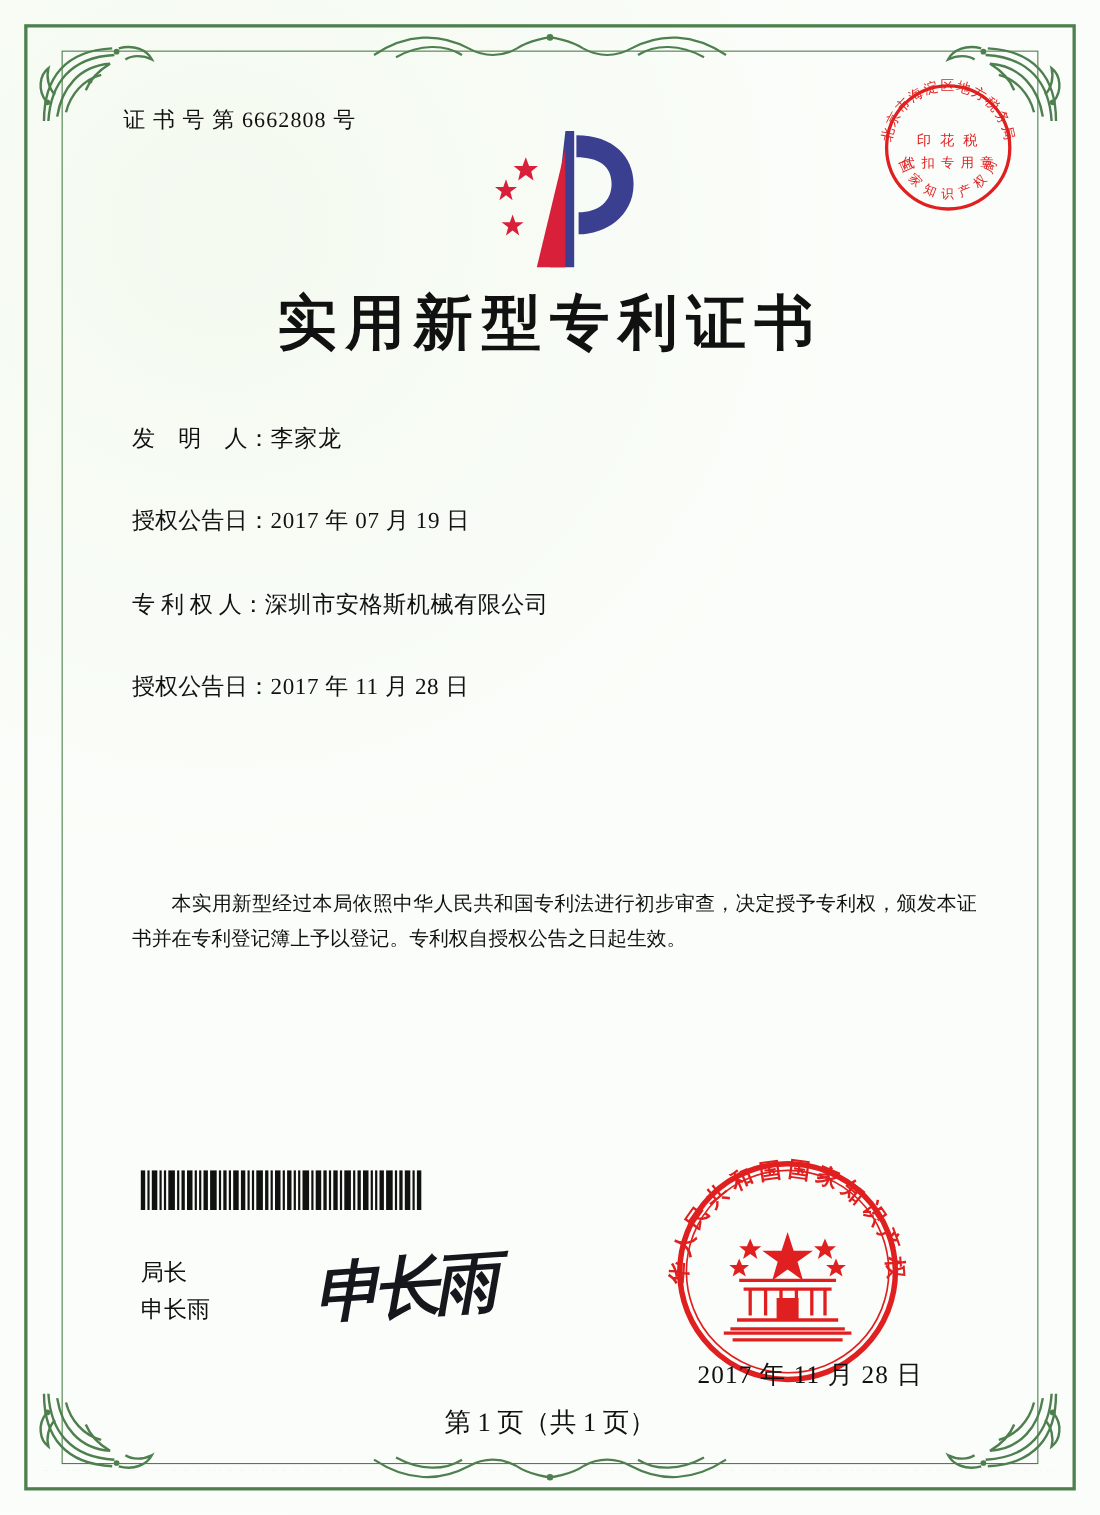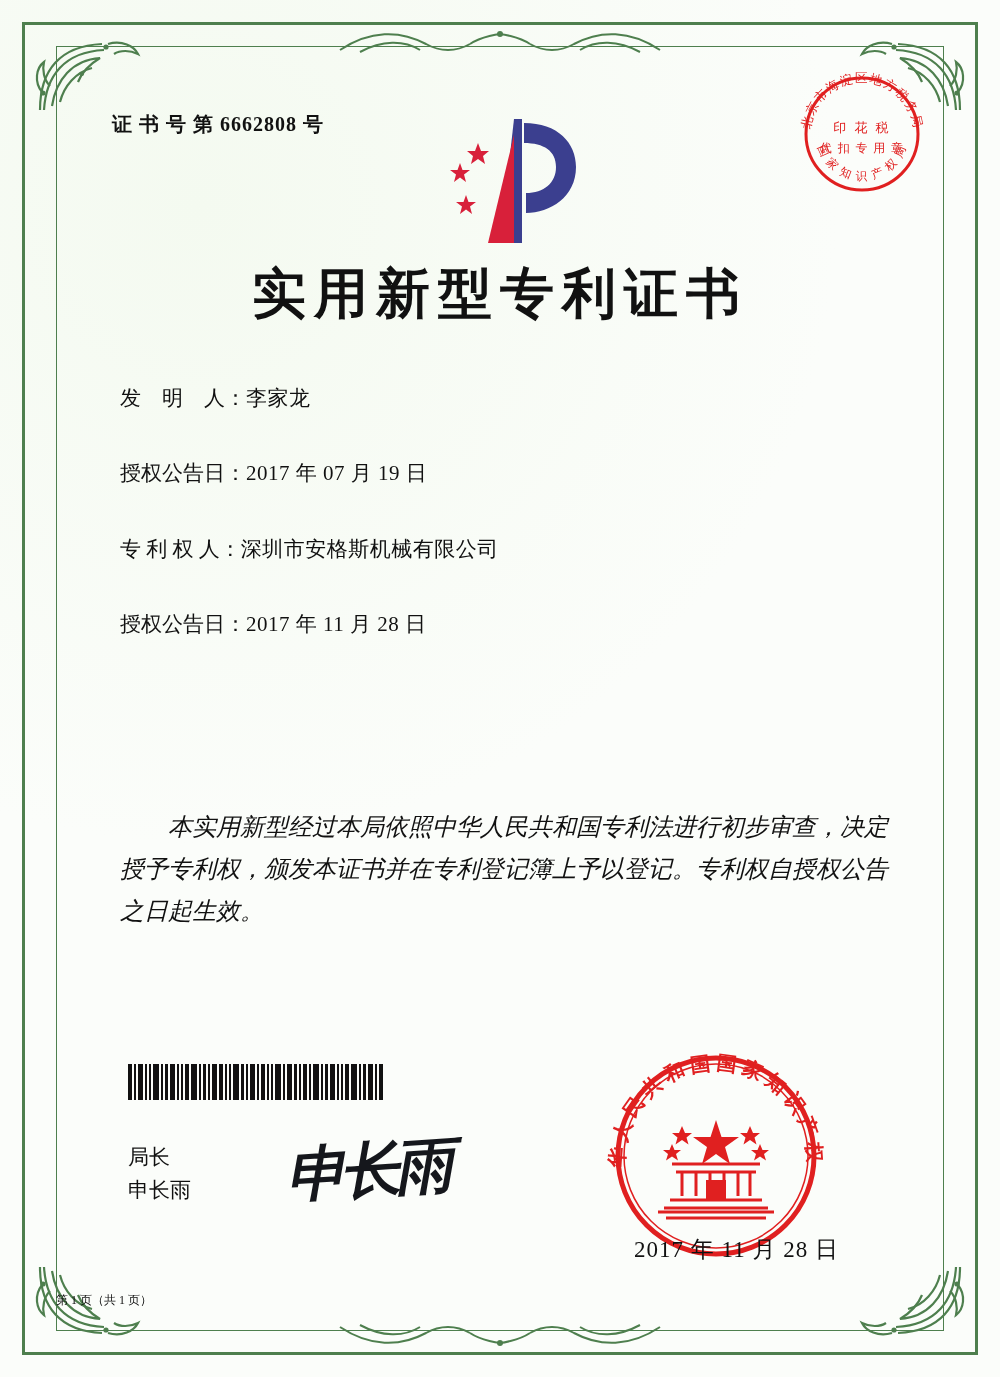--- a/index.html
+++ b/index.html
@@ -79,25 +79,24 @@
 
   
   .content {
     position: absolute;
     left: 56px; top: 46px;
     width: 888px; height: 1285px;
   }
 
   .cert-number {
     position: absolute;
-    left: 56px; top: 65px;
+    left: 56px; top: 49px;
     font-size: 20px;
     letter-spacing: 1px;
     color: #111;
-    font-weight: bold;
   }
 
   
   .logo {
     position: absolute;
     left: 370px; top: 55px;
     width: 160px; height: 160px;
   }
 
   
@@ -131,25 +130,24 @@
     color: #111;
     white-space: nowrap;
   }
   .field .label { letter-spacing: 0px; }
   .field .value { letter-spacing: 0.5px; }
 
   .paras {
     position: absolute;
     left: 64px; top: 760px;
     width: 768px;
-    font-size: 24px;
+    font-size: 18px;
     line-height: 1.75;
     color: #111;
     text-align: justify;
-    font-style: italic;
   }
   .para { text-indent: 2em; margin-bottom: 2px; }
 
   
   .barcode {
     position: absolute;
     left: 72px; top: 1018px;
     width: 270px; height: 36px;
     display: flex;
     align-items: stretch;
@@ -191,22 +189,22 @@
     left: 578px; top: 1188px;
     font-size: 23px;
     color: #111;
     letter-spacing: 1px;
   }
 
   .footer {
     position: absolute;
     left: 0; right: 0;
     bottom: 22px;
-    text-align: left;
-    font-size: 12px;
+    text-align: center;
+    font-size: 24px;
     color: #111;
   }
 </style>
 </head>
 <body>
 
 <div class="cert-page">
 
   <div class="guilloche"></div>
   <div class="border-outer"></div>

